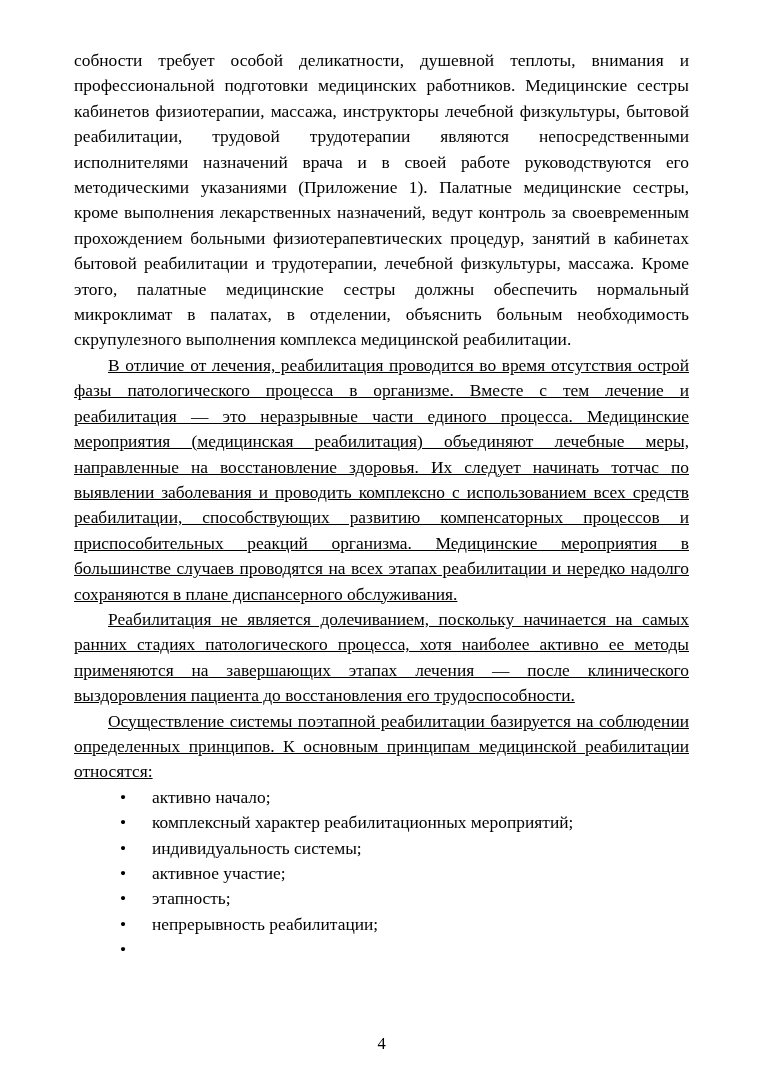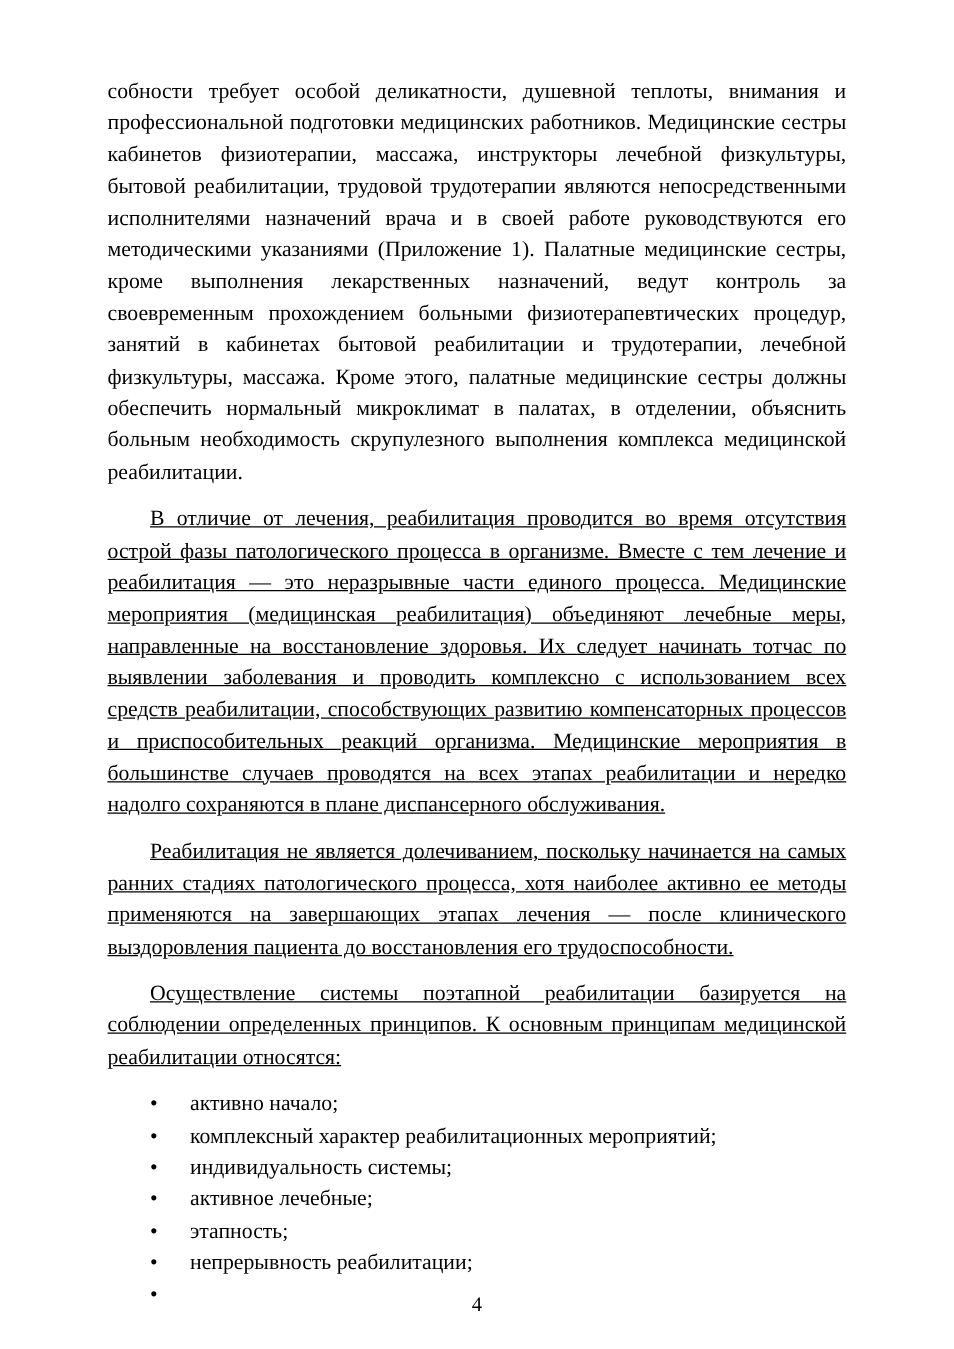--- a/index.html
+++ b/index.html
@@ -23,21 +23,21 @@
     height: 1079px;
     background: #ffffff;
   }
   .content {
     position: absolute;
     left: 74px;
     top: 48px;
     width: 615px;
   }
   p.para {
-    margin: 12px;
+    margin: 0;
     font-size: 17.4px;
     line-height: 25.4px;
     text-align: justify;
     text-indent: 0;
     hyphens: manual;
   }
   p.para.indent {
     text-indent: 34px;
     text-decoration: underline;
   }
@@ -89,21 +89,21 @@
       <li>
         <span class="dot">•</span>
         <span>комплексный характер реабилитационных мероприятий;</span>
       </li>
       <li>
         <span class="dot">•</span>
         <span>индивидуальность системы;</span>
       </li>
       <li>
         <span class="dot">•</span>
-        <span>активное лечебные;</span>
+        <span>активное участие;</span>
       </li>
       <li>
         <span class="dot">•</span>
         <span>этапность;</span>
       </li>
       <li>
         <span class="dot">•</span>
         <span>непрерывность реабилитации;</span>
       </li>
       <li>

